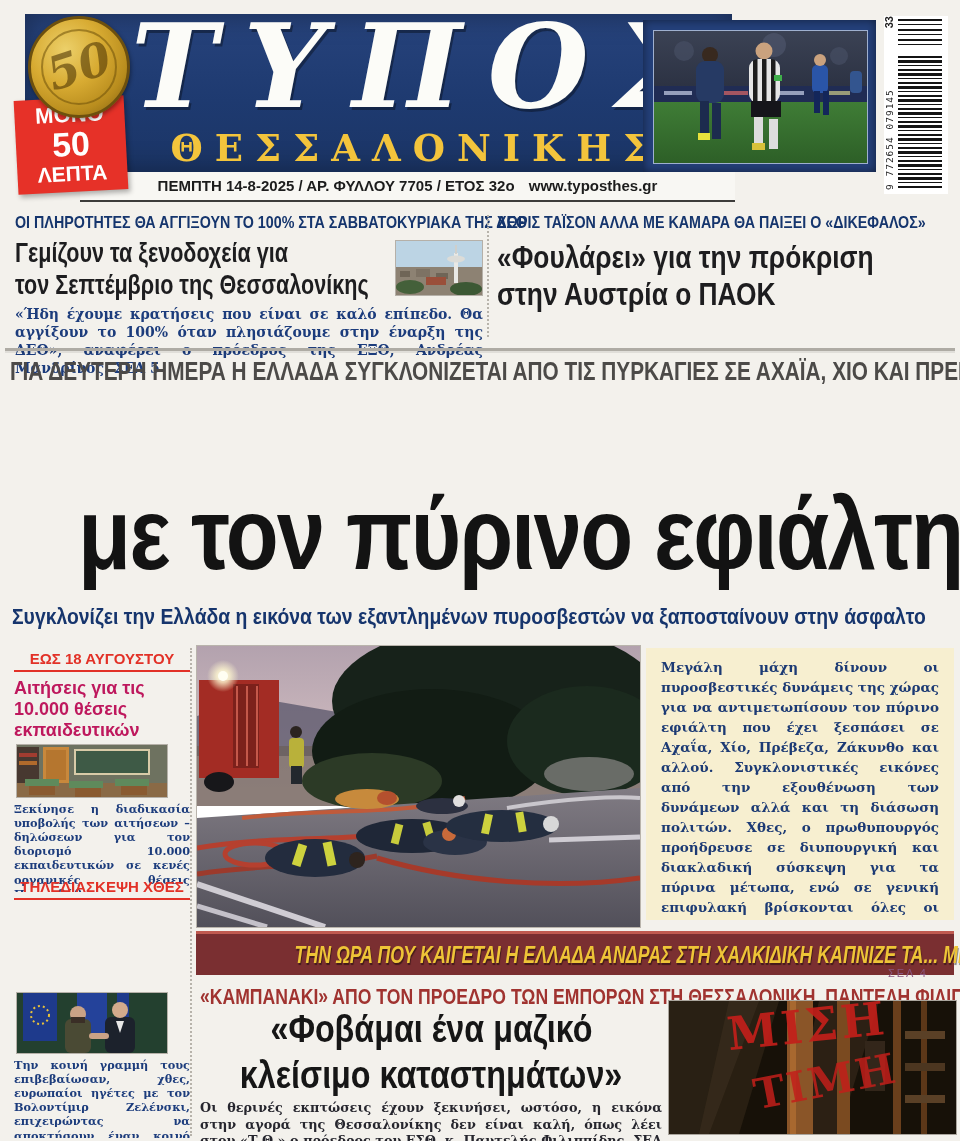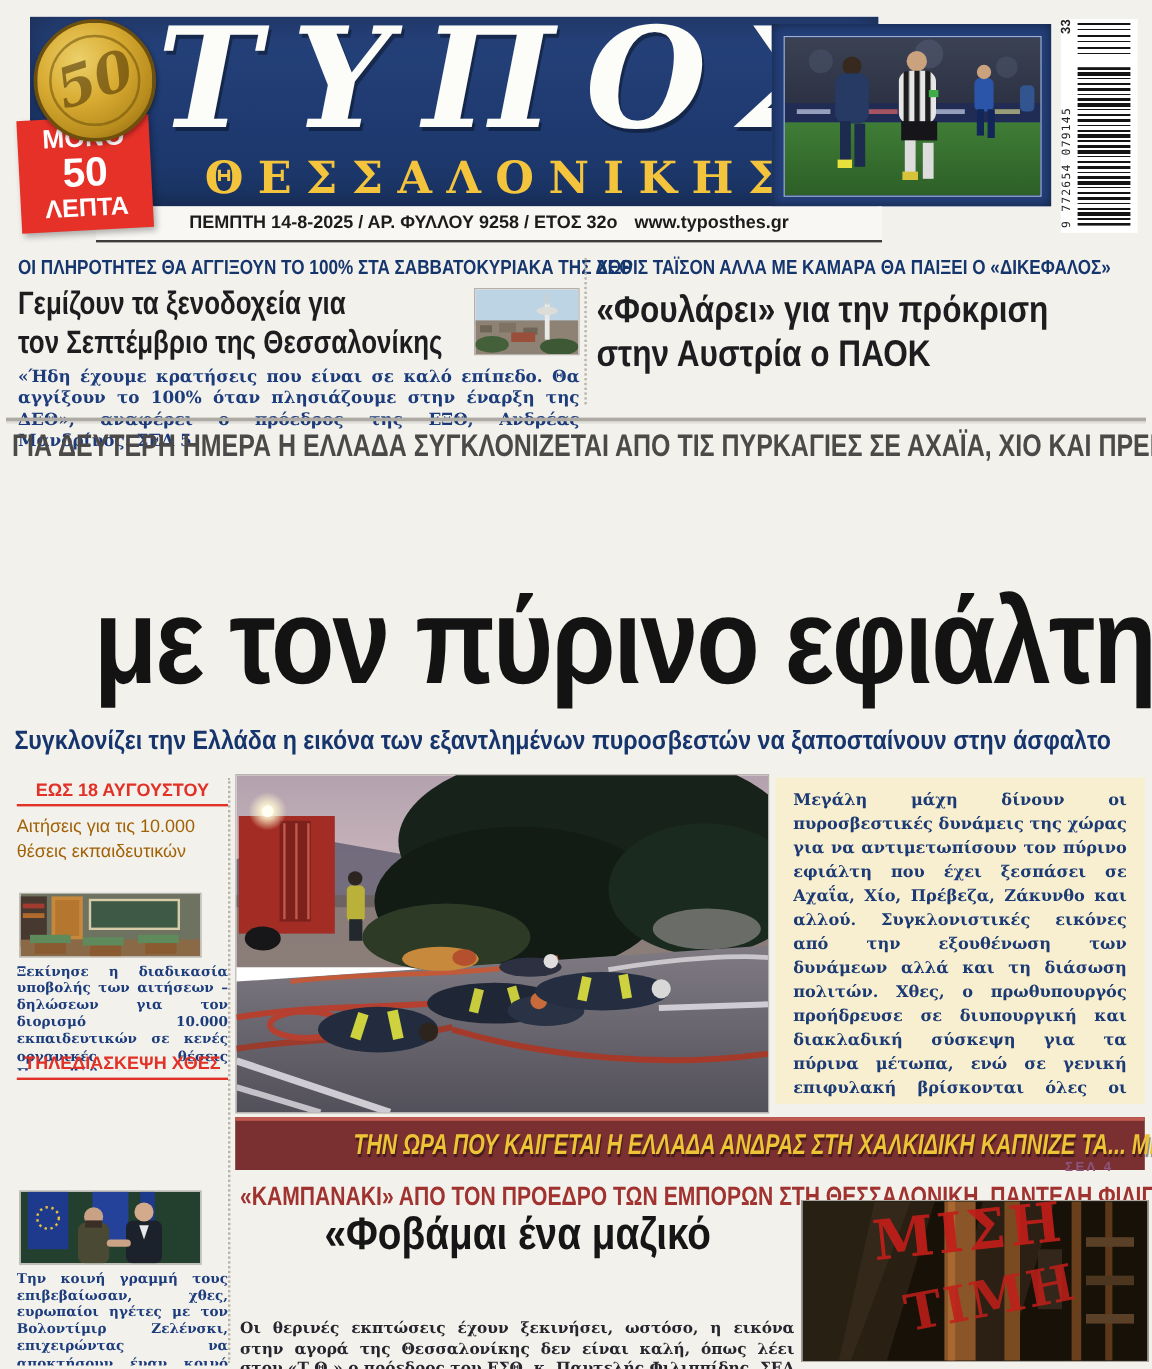--- a/index.html
+++ b/index.html
@@ -76,41 +76,41 @@
   .lead-h{position:absolute;left:0;width:960px;text-align:center;color:#131313;font-weight:bold;
     line-height:1;}
   .lead-h span{display:inline-block;transform:scaleX(.85);transform-origin:50% 50%;white-space:nowrap;
     font-size:102px;letter-spacing:-2px;}
   .subhead{position:absolute;left:12px;top:604px;font-size:22px;font-weight:bold;color:#16356d;
     white-space:nowrap;transform:scaleX(.88);transform-origin:0 50%;}
 
   
   .kicker-red{position:absolute;left:14px;width:176px;color:#e23127;font-weight:bold;font-size:15px;
     white-space:nowrap;border-bottom:2px solid #e23127;padding-bottom:3px;text-align:center;}
-  .lc-title{position:absolute;left:14px;width:176px;font-weight:normal;font-size:15px;line-height:21px;
-    color:#a16207;}
+  .lc-title{position:absolute;left:14px;width:176px;font-weight:bold;font-size:18px;line-height:21px;
+    color:#be185d;}
   .lc-photo{position:absolute;left:16px;width:150px;overflow:hidden;border:1px solid #b5b0a8;}
   .lc-body{position:absolute;left:14px;width:176px;font-family:"DejaVu Serif",serif;font-weight:bold;
     color:#1c3c7c;font-size:11.3px;line-height:1.25;text-align:justify;overflow:hidden;}
 
   .main-photo{position:absolute;left:196px;top:645px;width:443px;height:281px;background:#fff;
     border:1px solid #b9b4ac;box-sizing:content-box;}
   .cream-box{position:absolute;left:646px;top:648px;width:308px;height:272px;background:#f7efd0;
     box-sizing:border-box;padding:10px 15px;overflow:hidden;}
   .cream-box p{margin:0;font-family:"DejaVu Serif",serif;font-weight:bold;color:#1c3a74;
     font-size:13.5px;line-height:1.48;text-align:justify;}
 
   
   .strip-banner{position:absolute;left:196px;top:931px;width:758px;height:44px;
     background:linear-gradient(180deg,#8a3b3c 0%,#76؜2e30 50%,#6e2a2d 100%);
     background-color:#7a2f31;border-top:3px solid #c05a50;box-sizing:border-box;overflow:visible;}
   .strip-banner .txt{position:absolute;left:0;width:758px;top:50%;transform:translateY(-50%) scaleX(.74);
     transform-origin:50% 50%;text-align:center;white-space:nowrap;color:#eec437;font-weight:bold;
     font-style:italic;font-size:24px;text-shadow:1px 2px 1px rgba(0,0,0,.45);}
-  .strip-banner .pref{position:absolute;right:26px;bottom:-4px;font-size:11px;font-weight:bold;
+  .strip-banner .pref{position:absolute;right:26px;bottom:-4px;font-size:11px;font-weight:normal;
     color:#8a5680;letter-spacing:2px;}
 
   .bottom-kicker{position:absolute;left:200px;top:984px;font-size:22px;font-weight:bold;color:#a03330;
     white-space:nowrap;transform:scaleX(.8);transform-origin:0 50%;}
   .bot-h{position:absolute;left:196px;width:470px;text-align:center;color:#161616;font-weight:bold;
     line-height:1;}
   .bot-h span{display:inline-block;transform:scaleX(.85);transform-origin:50% 50%;white-space:nowrap;
     font-size:38px;}
   .bot-body{position:absolute;left:200px;top:1100px;width:462px;font-family:"DejaVu Serif",serif;
     font-weight:bold;color:#26262e;font-size:12.8px;line-height:1.3;text-align:justify;}
@@ -195,21 +195,21 @@
 
   <div class="barcode-zone">
     <span class="bc-topcode">33</span>
     <div class="bc-top"></div>
     <span class="bc-num">9 772654 079145</span>
     <div class="bc-main"></div>
   </div>
 
   <div class="dateline">
     <span class="d1">ΠΕΜΠΤΗ 14-8-2025</span>
-    <span class="d2">/ ΑΡ. ΦΥΛΛΟΥ 9258 / ΕΤΟΣ 32ο</span>
+    <span class="d2">/ ΑΡ. ΦΥΛΛΟΥ 7705 / ΕΤΟΣ 32ο</span>
     <span class="d3">www.typosthes.gr</span>
   </div>
 
   <div class="kicker-navy" style="left:15px;top:213px;">ΟΙ ΠΛΗΡΟΤΗΤΕΣ ΘΑ ΑΓΓΙΞΟΥΝ ΤΟ 100% ΣΤΑ ΣΑΒΒΑΤΟΚΥΡΙΑΚΑ ΤΗΣ ΔΕΘ</div>
   <div class="ts-headline" style="left:15px;top:238px;font-size:27px;transform:scaleX(.8);">Γεμίζουν τα ξενοδοχεία για</div>
   <div class="ts-headline" style="left:15px;top:270px;font-size:27px;transform:scaleX(.8);">τον Σεπτέμβριο της Θεσσαλονίκης</div>
   <div class="tower-photo">
     <svg width="86" height="54" viewBox="0 0 86 54">
       <rect width="86" height="30" fill="#bcd4e4"></rect>
       <rect y="26" width="86" height="28" fill="#8d8273"></rect>
@@ -363,20 +363,23 @@
 
   <div class="strip-banner">
     <div class="txt">ΤΗΝ ΩΡΑ ΠΟΥ ΚΑΙΓΕΤΑΙ Η ΕΛΛΑΔΑ ΑΝΔΡΑΣ ΣΤΗ ΧΑΛΚΙΔΙΚΗ ΚΑΠΝΙΖΕ ΤΑ... ΜΕΛΙΣΣΙΑ ΤΟΥ</div>
     <div class="pref">ΣΕΛ 4</div>
   </div>
 
   <div class="bottom-kicker">«ΚΑΜΠΑΝΑΚΙ» ΑΠΟ ΤΟΝ ΠΡΟΕΔΡΟ ΤΩΝ ΕΜΠΟΡΩΝ ΣΤΗ ΘΕΣΣΑΛΟΝΙΚΗ, ΠΑΝΤΕΛΗ ΦΙΛΙΠΠΙΔΗ</div>
   <div class="bot-h" style="top:1010px;">
     <span>«Φοβάμαι ένα μαζικό</span>
   </div>
+  <div class="bot-h" style="top:1056px;">
+    <span>κλείσιμο καταστημάτων»</span>
+  </div>
   <div class="bot-body">Οι θερινές εκπτώσεις έχουν ξεκινήσει, ωστόσο, η εικόνα στην αγορά της Θεσσαλονίκης δεν είναι καλή, όπως λέει στον «Τ.Θ.» ο πρόεδρος του ΕΣΘ, κ. Παντελής Φιλιππίδης. ΣΕΛ 3</div>
 
   <div class="shop-photo">
     <svg width="287" height="133" viewBox="0 0 287 133" style="position:absolute;left:0;top:0;">
       <rect width="287" height="133" fill="#171108"></rect>
       <polygon points="0,0 90,0 40,133 0,133" fill="#2e2418" opacity=".8"></polygon>
       <polygon points="150,0 210,0 170,133 120,133" fill="#3a2c1c" opacity=".6"></polygon>
       <rect x="118" y="0" width="26" height="133" fill="#8a5528"></rect>
       <rect x="121" y="0" width="6" height="133" fill="#a8682f"></rect>
       <rect x="168" y="0" width="13" height="133" fill="#7a4a20"></rect>

